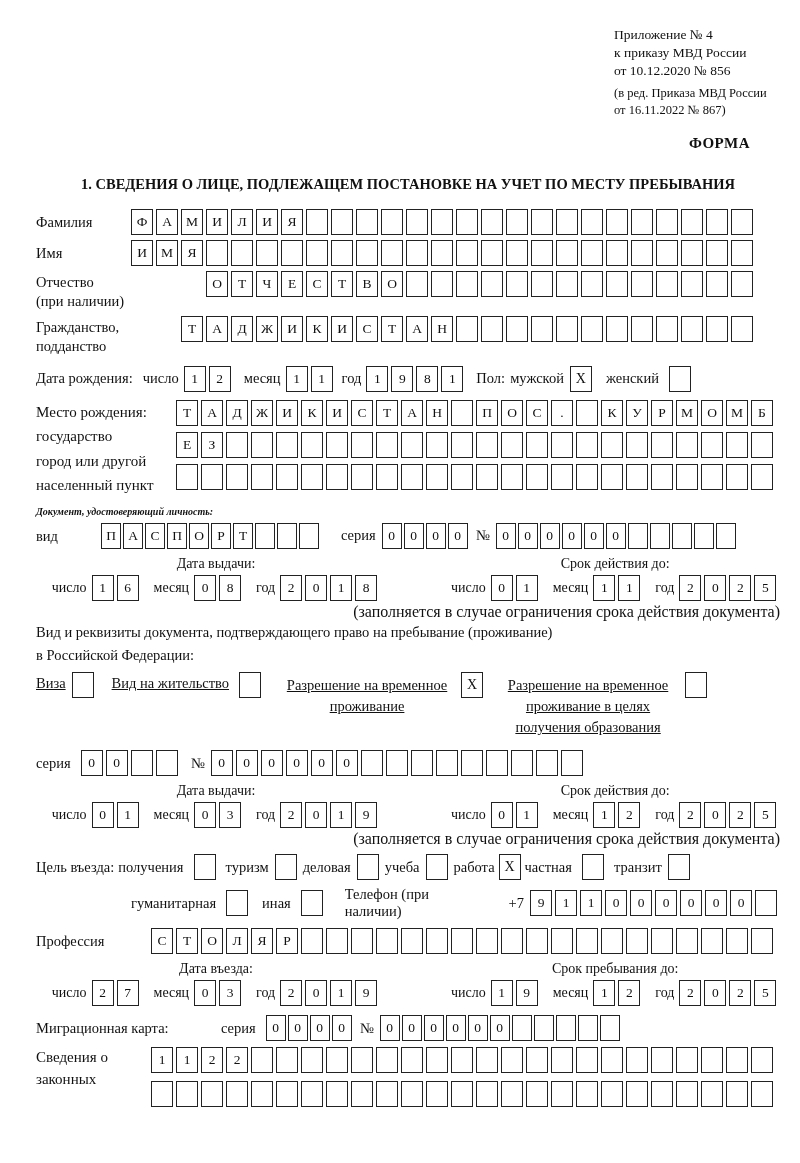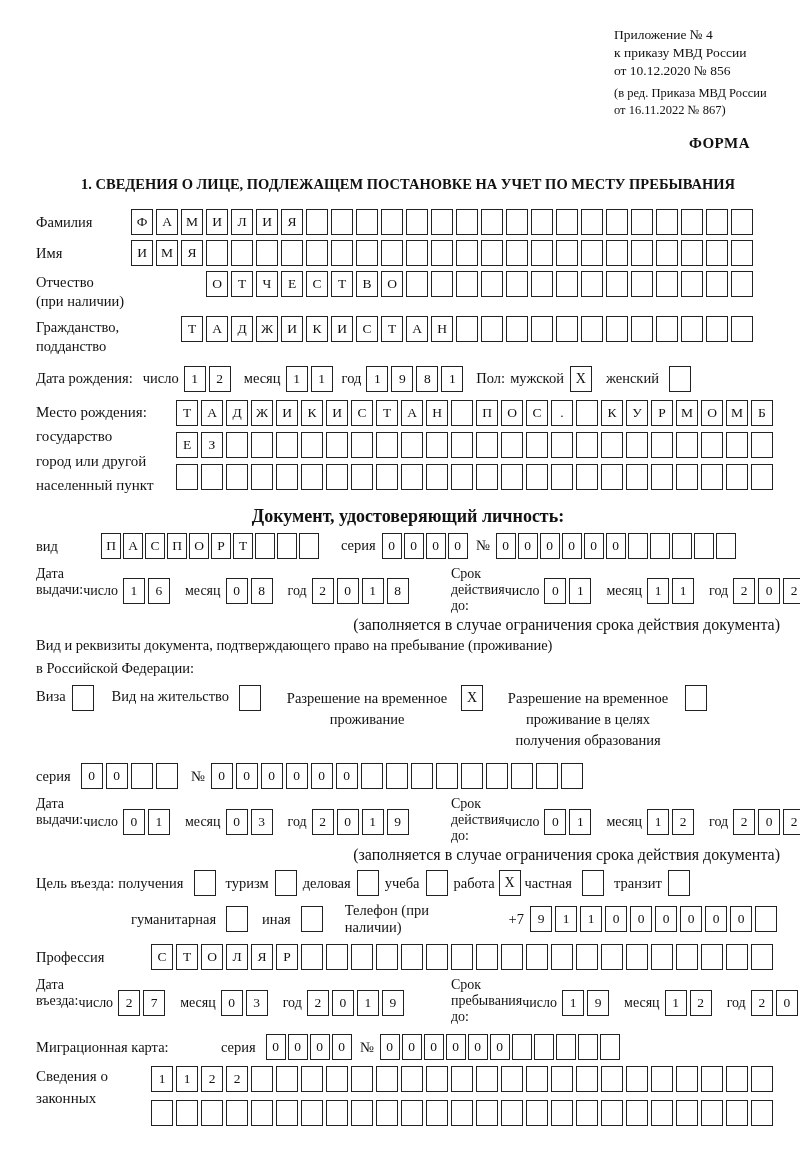--- a/index.html
+++ b/index.html
@@ -31,35 +31,35 @@
     display:inline-flex; align-items:center; justify-content:center;
     font-size:13.5px; background:#fff;
   }
   .tight .cell { width:20px; margin-right:2px; }
   .chk { width:22px; height:26px; border:1.6px solid #222; flex:none;
          display:inline-flex; align-items:center; justify-content:center; font-size:14px; }
   .lblstack { font-size:15px; line-height:24.5px; flex:none; }
   .lblstack.rep { line-height:21.5px; }
   .stack .cells { margin-bottom:6px; }
   .stack.rep .cells { margin-bottom:8px; }
-  .dochead { text-align:center; font-weight:bold; font-size:18px; margin-top:8px; }
+  .dochead { font-weight:bold; font-size:10px; margin-top:8px;font-style:italic; }
   .dates { display:flex; margin-top:7px; font-size:14px; }
-  .datecol { display:flex; flex-direction:row; }
+  .datecol { display:flex; flex-direction:column; align-items:center; }
   .datecol.left { width:360px; }
   .datecol.right { margin-left:55px; }
   .dateline { display:flex; align-items:center; margin-top:3px; }
   .dlbl { margin-right:5px; }
   .dateline .cells { margin-right:12px; }
   .dateline .cells:last-child { margin-right:0; }
   .note { font-size:16px; }
   .note.r { text-align:right; padding-right:0; margin-top:2px; }
   .para { font-size:14.5px; line-height:1.6; }
   .optrow { display:flex; align-items:flex-start; margin-top:5px; font-size:14.5px; }
   .opt { display:flex; align-items:flex-start; }
-  .olbl { padding-top:3px; }
+  .olbl { padding-top:3px;text-decoration:underline; }
   .ml2 { text-align:center; width:172px; line-height:1.45; }
   .ml3 { text-align:center; width:178px; line-height:1.45; }
 </style>
 </head>
 <body>
 
 <div class="page">
 
   <div class="hdr">
     <div class="hline">Приложение № 4</div>

